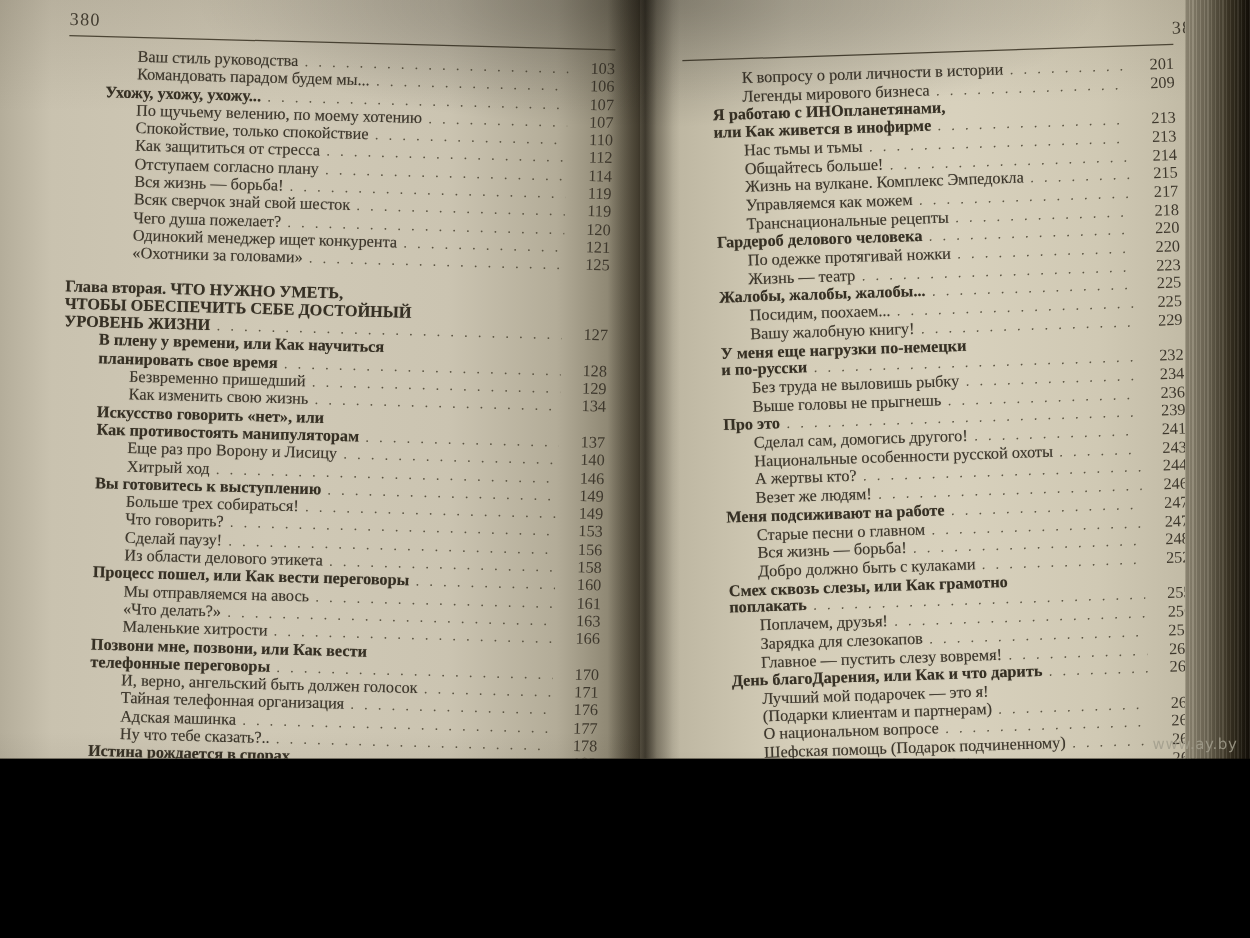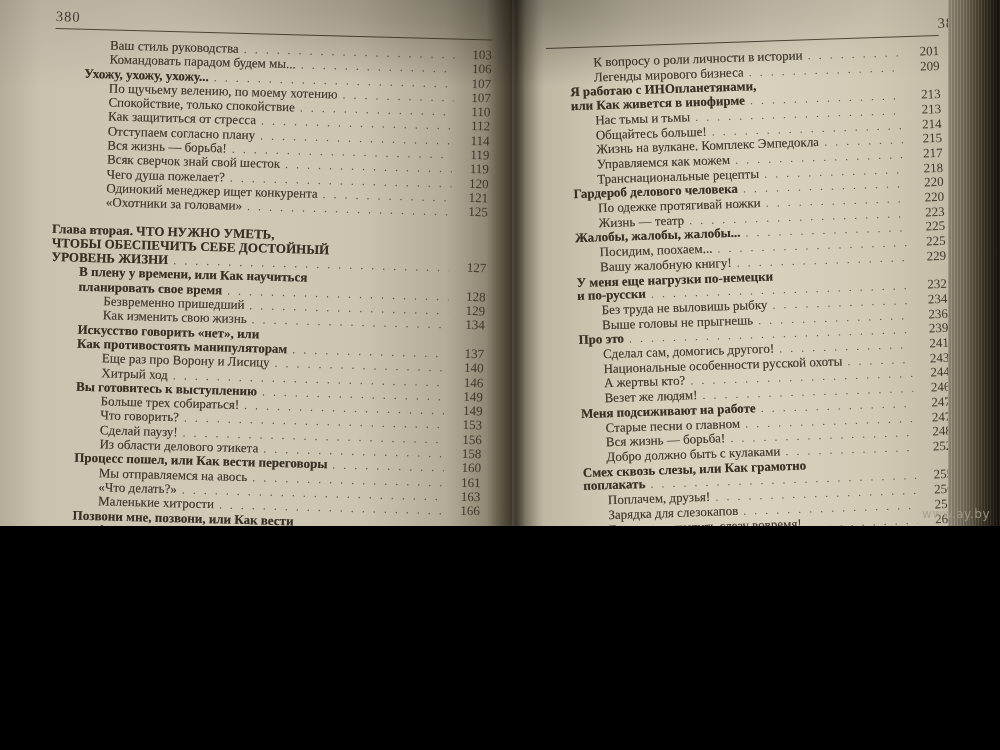--- a/index.html
+++ b/index.html
@@ -1,17 +1,17 @@
 <!DOCTYPE html>
 <html><head>
 <meta charset="utf-8">
 <style>
   html,body{margin:0;padding:0;background:#000;}
   .photo{
-    position:relative;width:1000px;height:526px;overflow:hidden;
+    position:relative;width:1000px;height:607px;overflow:hidden;
     background:#141008;
     font-family:"Liberation Serif","DejaVu Serif",serif;
   }
   
   .page{position:absolute;top:0;height:750px;}
   .page-left{
     left:0;width:512px;
     background:
       linear-gradient(to bottom, rgba(60,50,35,.12), rgba(0,0,0,0) 12%, rgba(0,0,0,0) 78%, rgba(35,28,16,.28)),
       linear-gradient(to right, #b4ad9a 0%, #c9c2af 8%, #d0c9b6 42%, #cbc4b1 70%, #b3ac98 87%, #8f8874 95%, #5e5745 100%);

